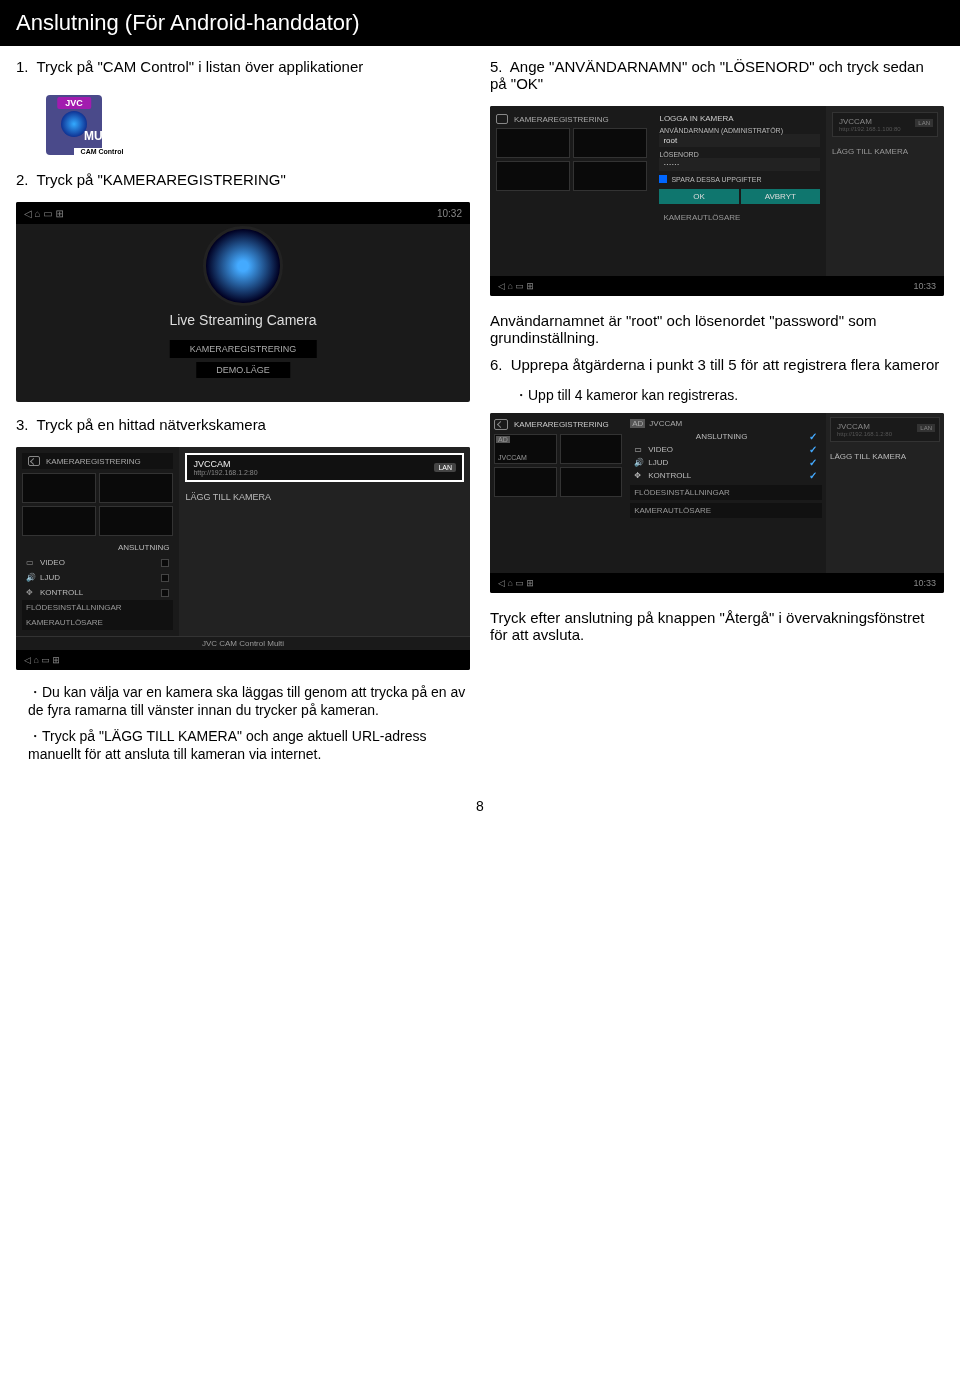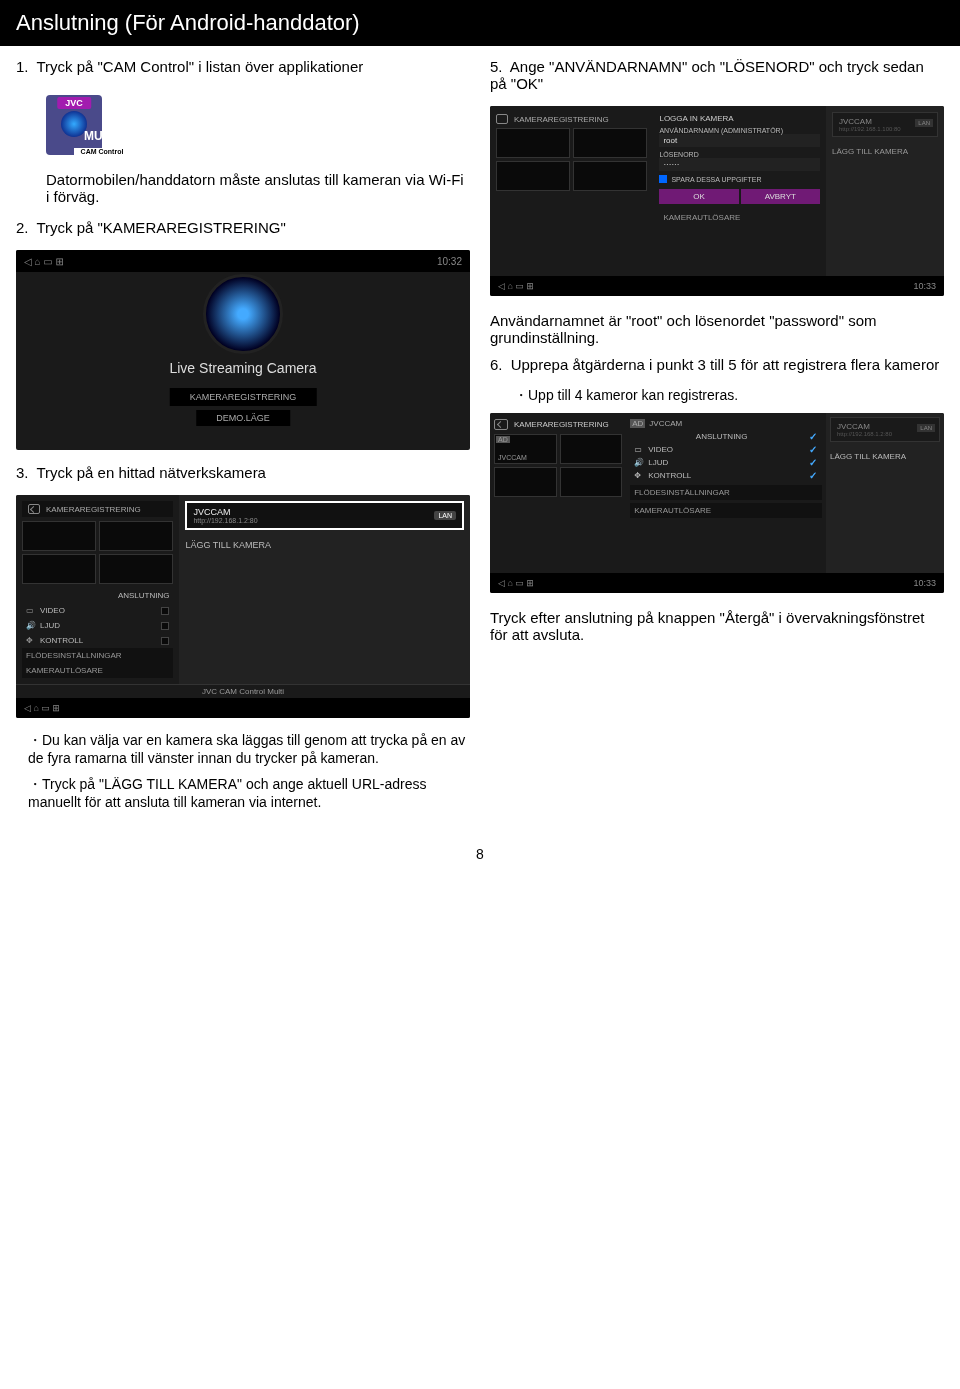--- a/index.html
+++ b/index.html
@@ -46,21 +46,21 @@
 .ss-login-left { width:36%; background:#1a1a1a; padding:6px;}
 .ss-login-mid { flex:1; background:#1a1a1a; padding:6px;}
 .ss-login-right { width:26%; background:#222; padding:6px;}
 .login-title { font-size:8px; color:#ccc; padding:2px 0 4px 0;}
 .login-field { margin-bottom:4px;}
 .login-label { font-size:7px; color:#bbb;}
 .login-input { background:#222;color:#ddd;padding:2px 4px;font-size:8px;min-height:12px;}
 .login-save { font-size:7px; color:#bbb; display:flex;align-items:center; margin:4px 0;}
 .login-ck { width:8px;height:8px;background:#06f;margin-right:4px;}
 .login-btns { display:flex; gap:2px; margin-top:6px;}
-.login-bt { flex:1; background:#701a75; text-align:center;padding:3px 0;font-size:8px;color:#ddd;}
+.login-bt { flex:1; background:#0f766e; text-align:center;padding:3px 0;font-size:8px;color:#ddd;}
 .cam-grayed { background:#1a1a1a;border:1px solid #333;padding:4px 6px;margin-bottom:6px;position:relative;}
 .cam-grayed .nm { font-size:8px;color:#888;}
 .cam-grayed .url { font-size:6px;color:#555;}
 .cam-grayed .lan { position:absolute;right:4px;top:6px;background:#333;color:#888;font-size:6px;padding:1px 3px;}
 .small-step { font-size:15px; margin: 16px 0 10px 0;}
 .sub-bullet { margin: 4px 0 4px 24px; font-size:14px;}
 .inline-icon { display:inline-block;width:20px;height:16px;background:#333;border:1px solid #666;border-radius:3px;vertical-align:middle;position:relative;}
 .inline-icon::before { content:"";position:absolute;left:6px;top:4px;width:5px;height:5px;border-left:2px solid #aaa;border-bottom:2px solid #aaa;transform:rotate(45deg);}
 .ss-final { display:flex; min-height:160px;}
 .ss-final .pane1 { width:30%; background:#1a1a1a; padding:4px;}
@@ -90,21 +90,20 @@
       <span>Tryck på "CAM Control" i listan över applikationer</span>
     </div>
 
     <div class="app-icon">
       <span class="jvc">JVC</span>
       <span class="lens"></span>
       <span class="mlabel">MULTI</span>
       <span class="clabel">CAM Control</span>
     </div>
 
-    <div class="note-text">Datormobilen/handdatorn måste anslutas till kameran via Wi-Fi i förväg.</div>
 
     <div class="step">
       <span class="step-num">2.</span>
       <span>Tryck på "KAMERAREGISTRERING"</span>
     </div>
 
     <div class="screenshot ss-live">
       <div class="lens-big"></div>
       <div class="title">Live Streaming Camera</div>
       <div class="btn1">KAMERAREGISTRERING</div>

